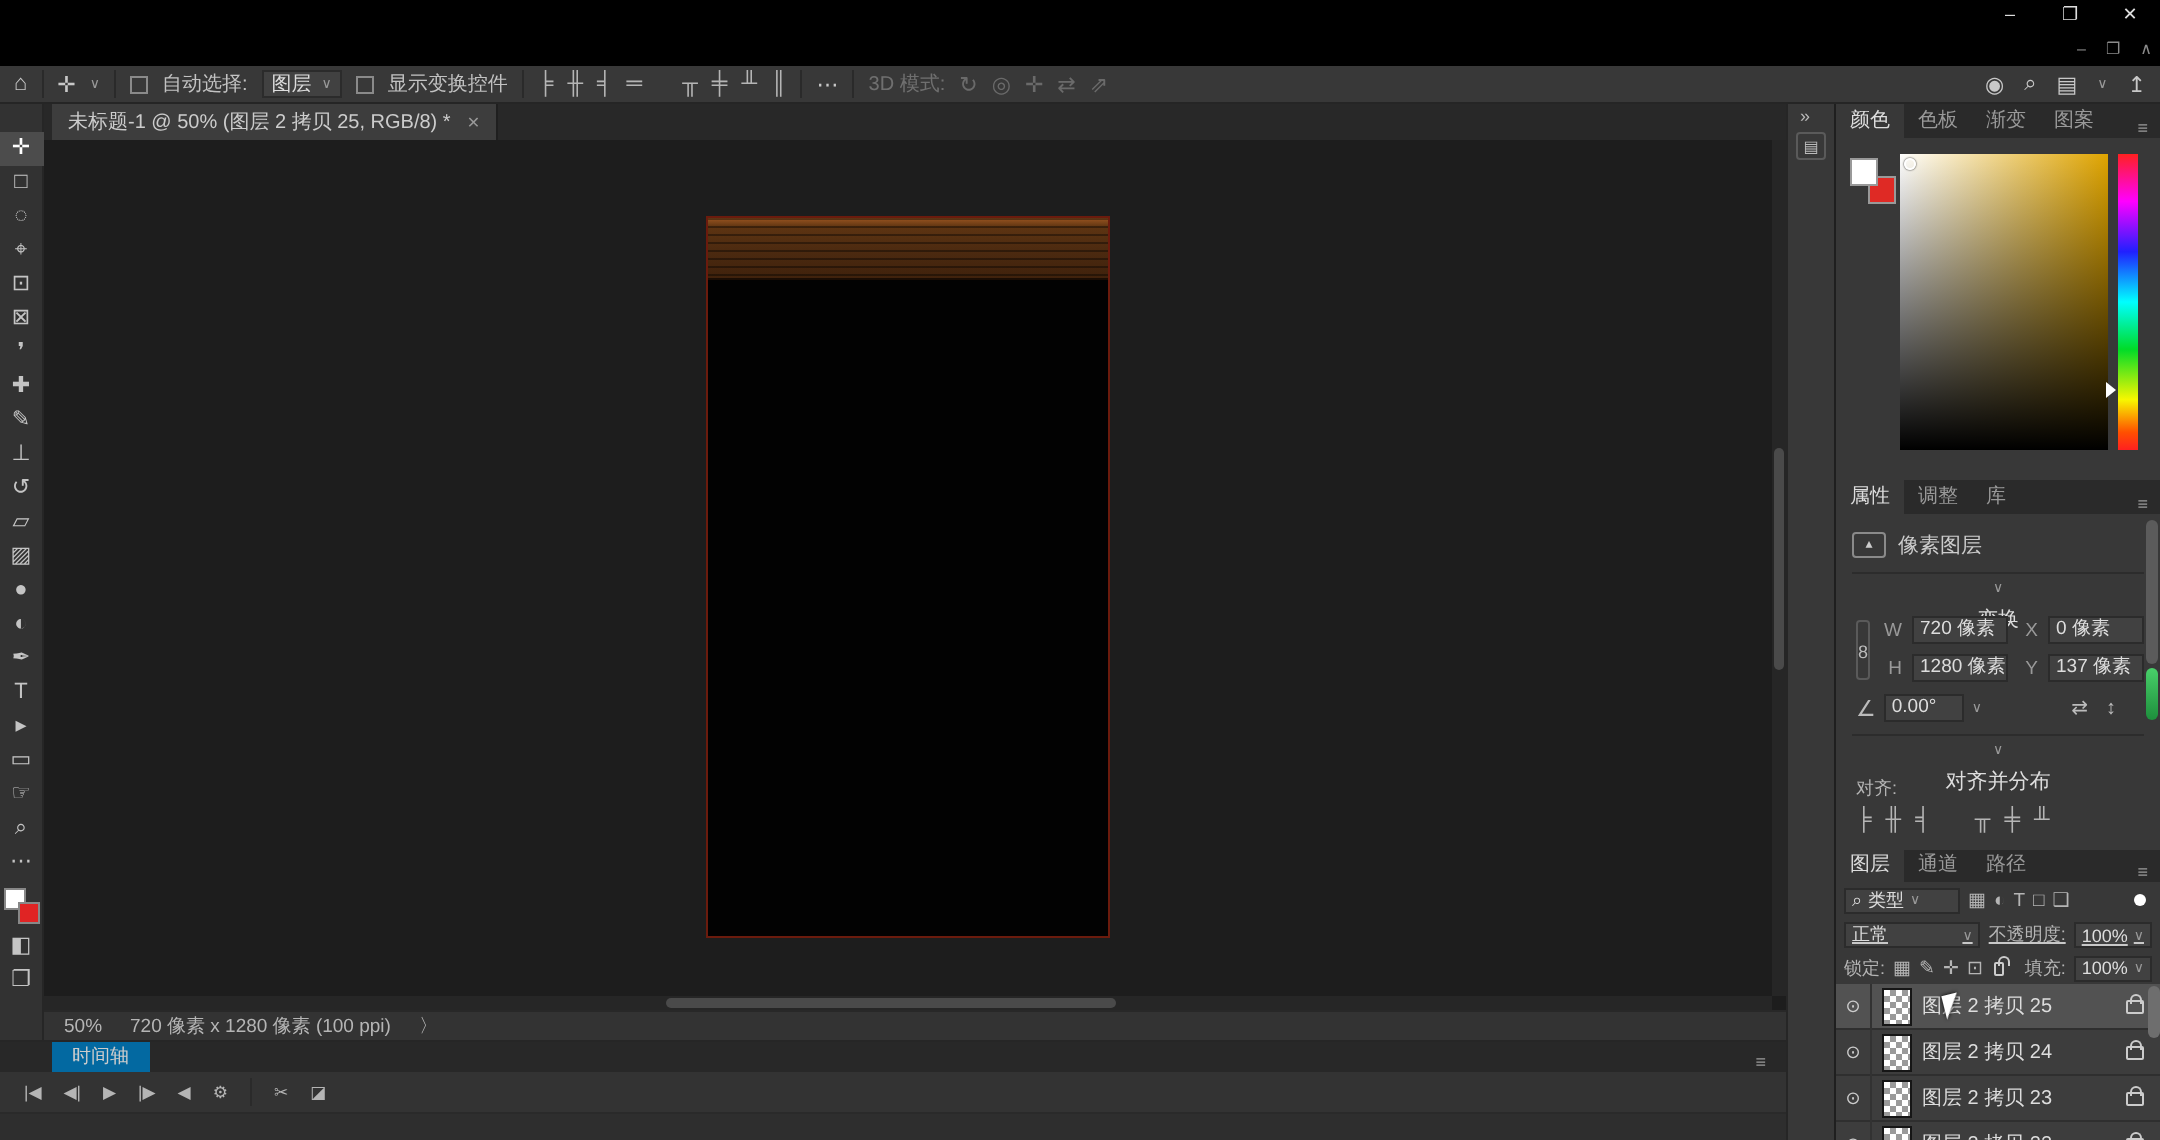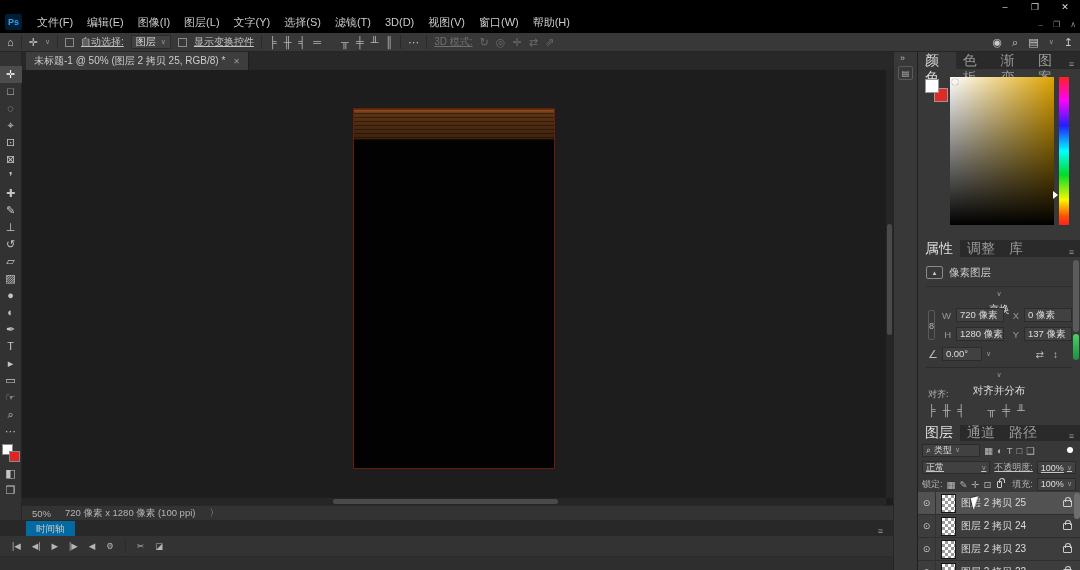--- a/index.html
+++ b/index.html
@@ -14,21 +14,21 @@
   #menurow { position:absolute; left:0; bottom:2px; height:18px; display:flex; align-items:center; padding-left:5px; }
   #pslogo { width:17px; height:16px; background:#001d34; color:#2fa3f7; font-weight:bold; font-size:9px; text-align:center; line-height:16px; border-radius:2px; margin-right:8px; }
   .menuitem { padding:0 7px; font-size:11px; color:#ccc; line-height:18px; white-space:nowrap; }
   #appmini { position:absolute; right:4px; bottom:4px; display:flex; gap:10px; color:#8a8a8a; font-size:8px; }
 
   
   #optionsbar { left:0; top:33px; width:1080px; height:19px; background:#383838; border-bottom:1px solid #252525; display:flex; align-items:center; padding:0 7px; gap:7px; }
   .vsep { width:1px; height:14px; background:#2a2a2a; }
   .obicon { color:#c8c8c8; font-size:11px; }
   .chk { width:9px; height:9px; border:1px solid #8a8a8a; background:#383838; display:inline-block; }
-  .obl { font-size:10px; color:#c2c2c2; white-space:nowrap;text-decoration:underline; }
+  .obl { font-size:10px; color:#c2c2c2; white-space:nowrap; }
   .dd { height:14px; background:#414141; border:1px solid #2b2b2b; display:flex; align-items:center; padding:0 4px; gap:5px; font-size:10px; color:#ddd; }
   .chev { font-size:7px; color:#999; }
   .alnico { font-size:11px; color:#b5b5b5; }
   .dim { opacity:.4; }
   #obright { margin-left:auto; display:flex; align-items:center; gap:10px; }
 
   
   #tabbar { left:22px; top:52px; width:871px; height:18px; background:#282828; display:flex; }
   #doctab { margin-left:4px; height:18px; background:#3d3d3d; display:flex; align-items:center; padding:0 8px; gap:8px; font-size:10px; color:#ccc; border-right:1px solid #1f1f1f; white-space:nowrap; }
   #doctab .x { color:#999; font-size:8px; }
@@ -65,21 +65,21 @@
   #tlBody { height:13px; background:#2e2e2e; }
 
   
   #strip { left:893px; top:52px; width:24px; height:518px; background:#383838; border-left:1px solid #262626; }
   #strip .dc { position:absolute; left:6px; top:1px; font-size:9px; color:#bbb; }
   #strip .pic { position:absolute; left:4px; top:14px; width:15px; height:14px; border:1px solid #5a5a5a; border-radius:2px; font-size:8px; color:#bbb; text-align:center; line-height:13px; }
 
   
   #rightcol { left:917px; top:52px; width:163px; height:518px; background:#383838; border-left:1px solid #1f1f1f; }
   .ptabs { height:17px; background:#2a2a2a; display:flex; align-items:flex-end; }
-  .ptab { padding:0 7px; height:17px; line-height:17px; font-size:14px; color:#999; }
+  .ptab { padding:0 7px; height:17px; line-height:17px; font-size:10px; color:#999; }
   .ptab.act { background:#383838; color:#ddd; }
   .pmenu { margin-left:auto; margin-right:6px; color:#999; font-size:9px; }
 
   #colorpanel { height:188px; position:relative; }
   #cswatch { position:absolute; left:7px; top:27px; width:26px; height:26px; }
   #cswatch .fg { position:absolute; left:0; top:0; width:14px; height:14px; background:#fff; border:1px solid #999; z-index:2; }
   #cswatch .bg { position:absolute; left:9px; top:9px; width:14px; height:14px; background:#df2a25; border:1px solid #999; }
   #cfield { position:absolute; left:32px; top:25px; width:104px; height:148px;
     background-image:linear-gradient(to bottom, rgba(0,0,0,0), #000), linear-gradient(to right,#ffffff,#dfa400); }
   #cmarker { position:absolute; left:2px; top:2px; width:6px; height:6px; border:1px solid #fff; border-radius:50%; box-shadow:0 0 1px #000; }
@@ -132,34 +132,20 @@
   #cursor { left:972px; top:497px; width:0; height:0; border-top:12px solid #fff; border-right:8px solid transparent; transform:rotate(-14deg); filter:drop-shadow(0 0 1px #000); z-index:50; }
 </style>
 </head>
 <body>
 
 <div id="menubar" class="abs">
   <div id="oscontrols">
     <span>–</span>
     <span>❐</span>
     <span>✕</span>
-  </div>
-  <div id="menurow">
-    <span id="pslogo">Ps</span>
-    <span class="menuitem">文件(F)</span>
-    <span class="menuitem">编辑(E)</span>
-    <span class="menuitem">图像(I)</span>
-    <span class="menuitem">图层(L)</span>
-    <span class="menuitem">文字(Y)</span>
-    <span class="menuitem">选择(S)</span>
-    <span class="menuitem">滤镜(T)</span>
-    <span class="menuitem">3D(D)</span>
-    <span class="menuitem">视图(V)</span>
-    <span class="menuitem">窗口(W)</span>
-    <span class="menuitem">帮助(H)</span>
   </div>
   <div id="appmini">
     <span>–</span>
     <span>❐</span>
     <span>∧</span>
   </div>
 </div>
 
 <div id="optionsbar" class="abs">
   <span class="obicon">⌂</span>

